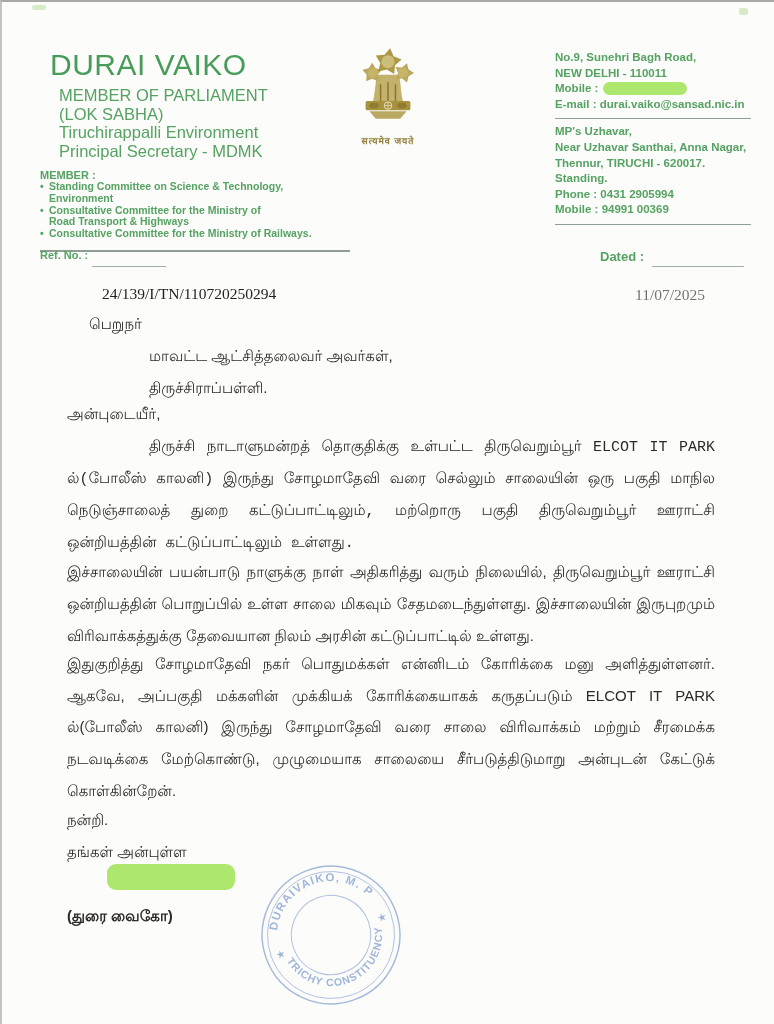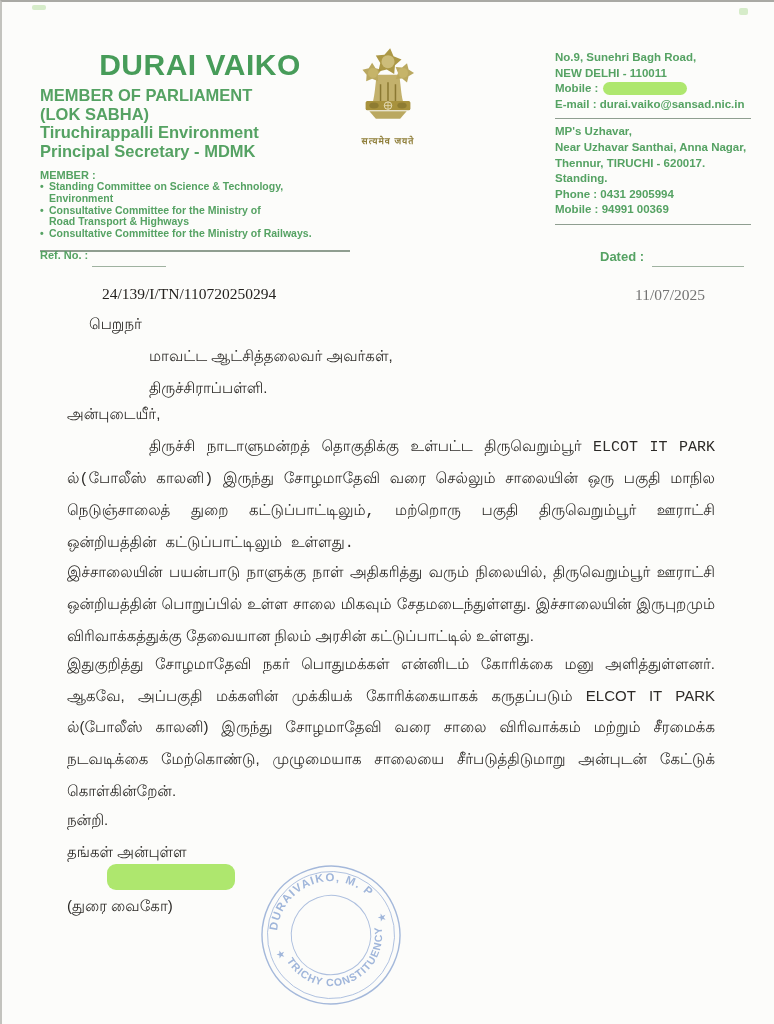--- a/index.html
+++ b/index.html
@@ -9,22 +9,22 @@
     border-top:2px solid #a9a9a4;border-left:2px solid #c3c3be;border-right:1px solid #e2e2dd;
     font-family:"Liberation Sans", sans-serif;
     -webkit-font-smoothing:antialiased;
   }
   .corner-mark{position:absolute;background:#cfe9c0;border-radius:2px;opacity:.85;}
   .corner-mark.left{left:30px;top:3px;width:14px;height:5px;}
   .corner-mark.right{left:737px;top:6px;width:9px;height:7px;}
 
   
   .lh-left{position:absolute;left:38px;top:46px;width:310px;color:#4f9f60;}
-  .lh-name{margin:0 0 4px 10px;font-size:30px;font-weight:700;letter-spacing:.5px;color:#479c59;text-align:center;}
-  .lh-sub{margin-left:0;font-size:16.5px;font-weight:bold;line-height:18.5px;color:#55a263;}
+  .lh-name{margin:0 0 4px 10px;font-size:30px;font-weight:400;letter-spacing:.5px;color:#479c59;}
+  .lh-sub{margin-left:19px;font-size:16.5px;font-weight:normal;line-height:18.5px;color:#55a263;}
   .member-head{margin-top:9px;font-size:11px;font-weight:bold;color:#55a263;}
   .member-item{display:flex;font-size:10.5px;font-weight:bold;line-height:11.8px;color:#55a263;}
   .member-item .b{width:9px;flex:none;}
   .rule-left{margin-top:10px;width:310px;border-top:2px solid #8f9e90;}
 
   
   .emblem{position:absolute;left:330px;top:36px;width:112px;text-align:center;}
   .emblem .motto{margin-top:-4px;font-size:9px;letter-spacing:1px;color:#8d7c36;font-weight:bold;}
 
   
@@ -47,21 +47,21 @@
   .just{text-align:justify;text-align-last:left;}
   .recipient-heading{margin-left:22px;}
   .recipient-line{margin-left:82px;}
   .subject{margin-top:-4px !important;}
   .salutation{margin-top:-5px;}
   .para-1{margin-top:2px !important;text-indent:82px;font-family:Liberation Mono, monospace;}
   .para-2{margin-top:-3px !important;}
   .para-3{margin-top:-4px !important;}
   .thanks{margin-top:-3px;}
   .sig-redact{width:128px;height:26px;margin:-3px 0 0 40px;background:#aee76e;border-radius:9px;}
-  .signatory{margin-top:0;}
+  .signatory{margin-top:10px;font-weight:bold;}
 
   
   .stamp{position:absolute;left:254px;top:858px;width:150px;height:150px;opacity:.8;}
 </style>
 </head>
 <body>
 
 <div class="page">
 
   <div class="corner-mark left"></div>

